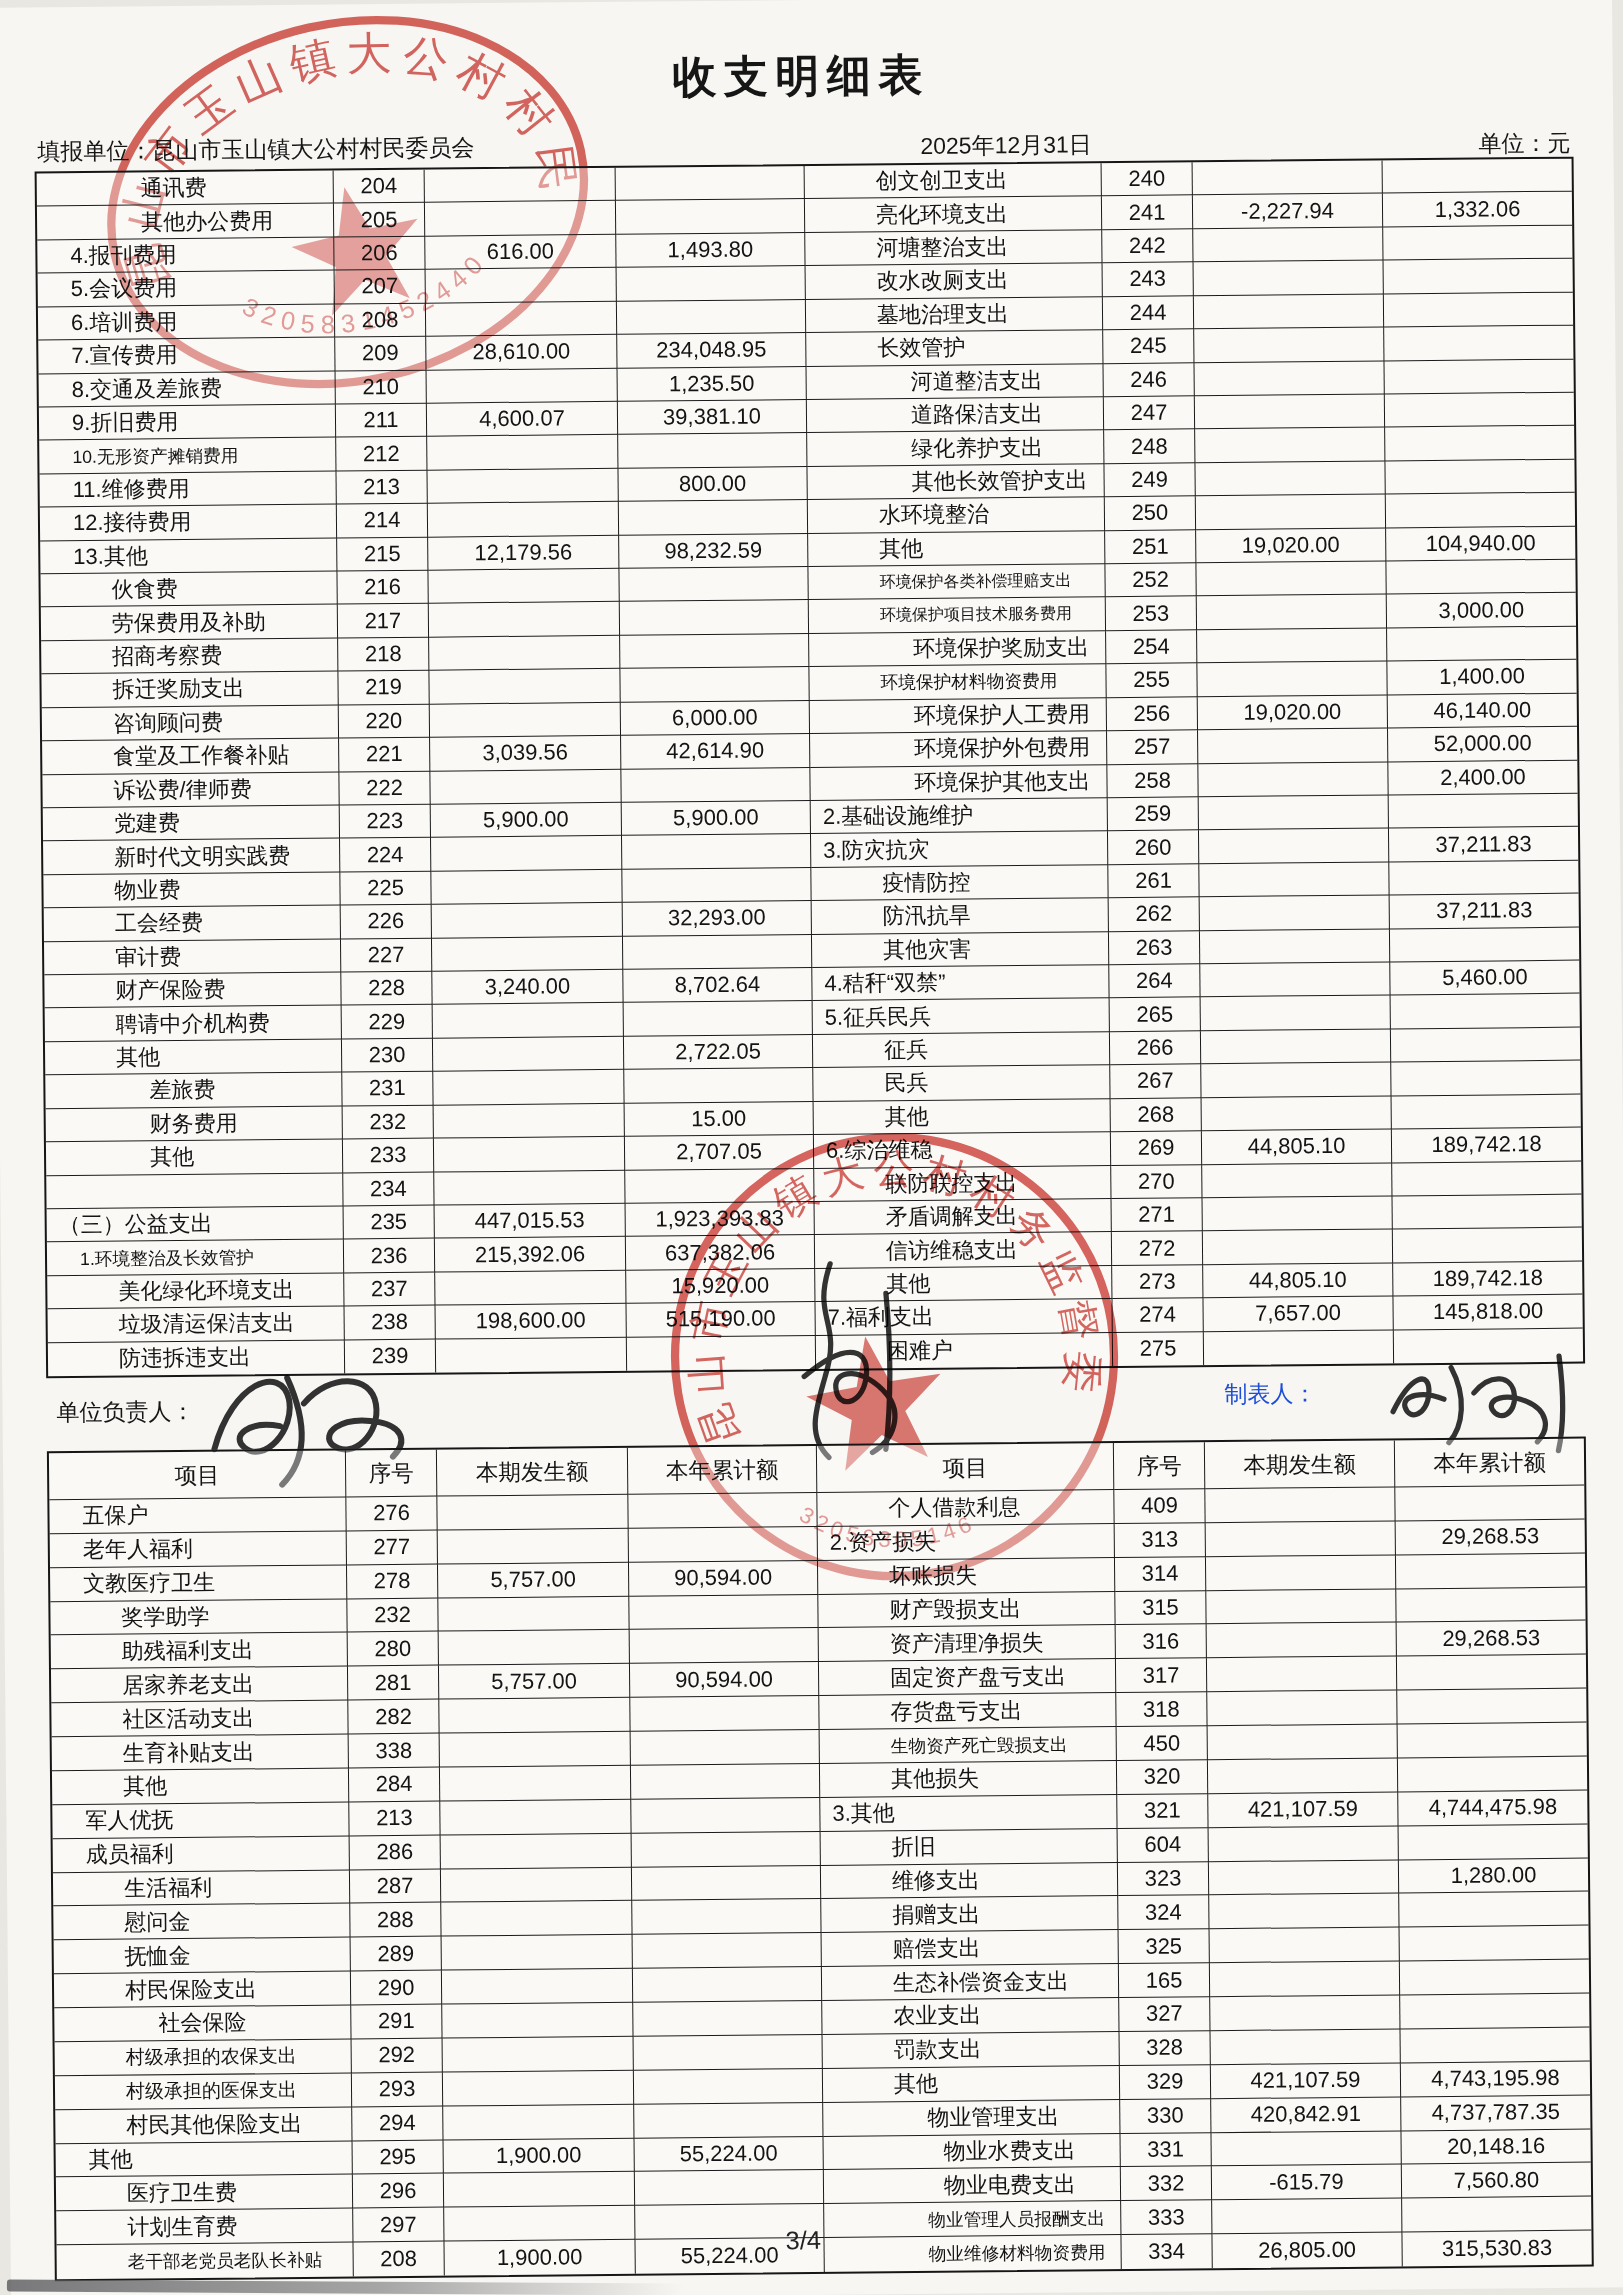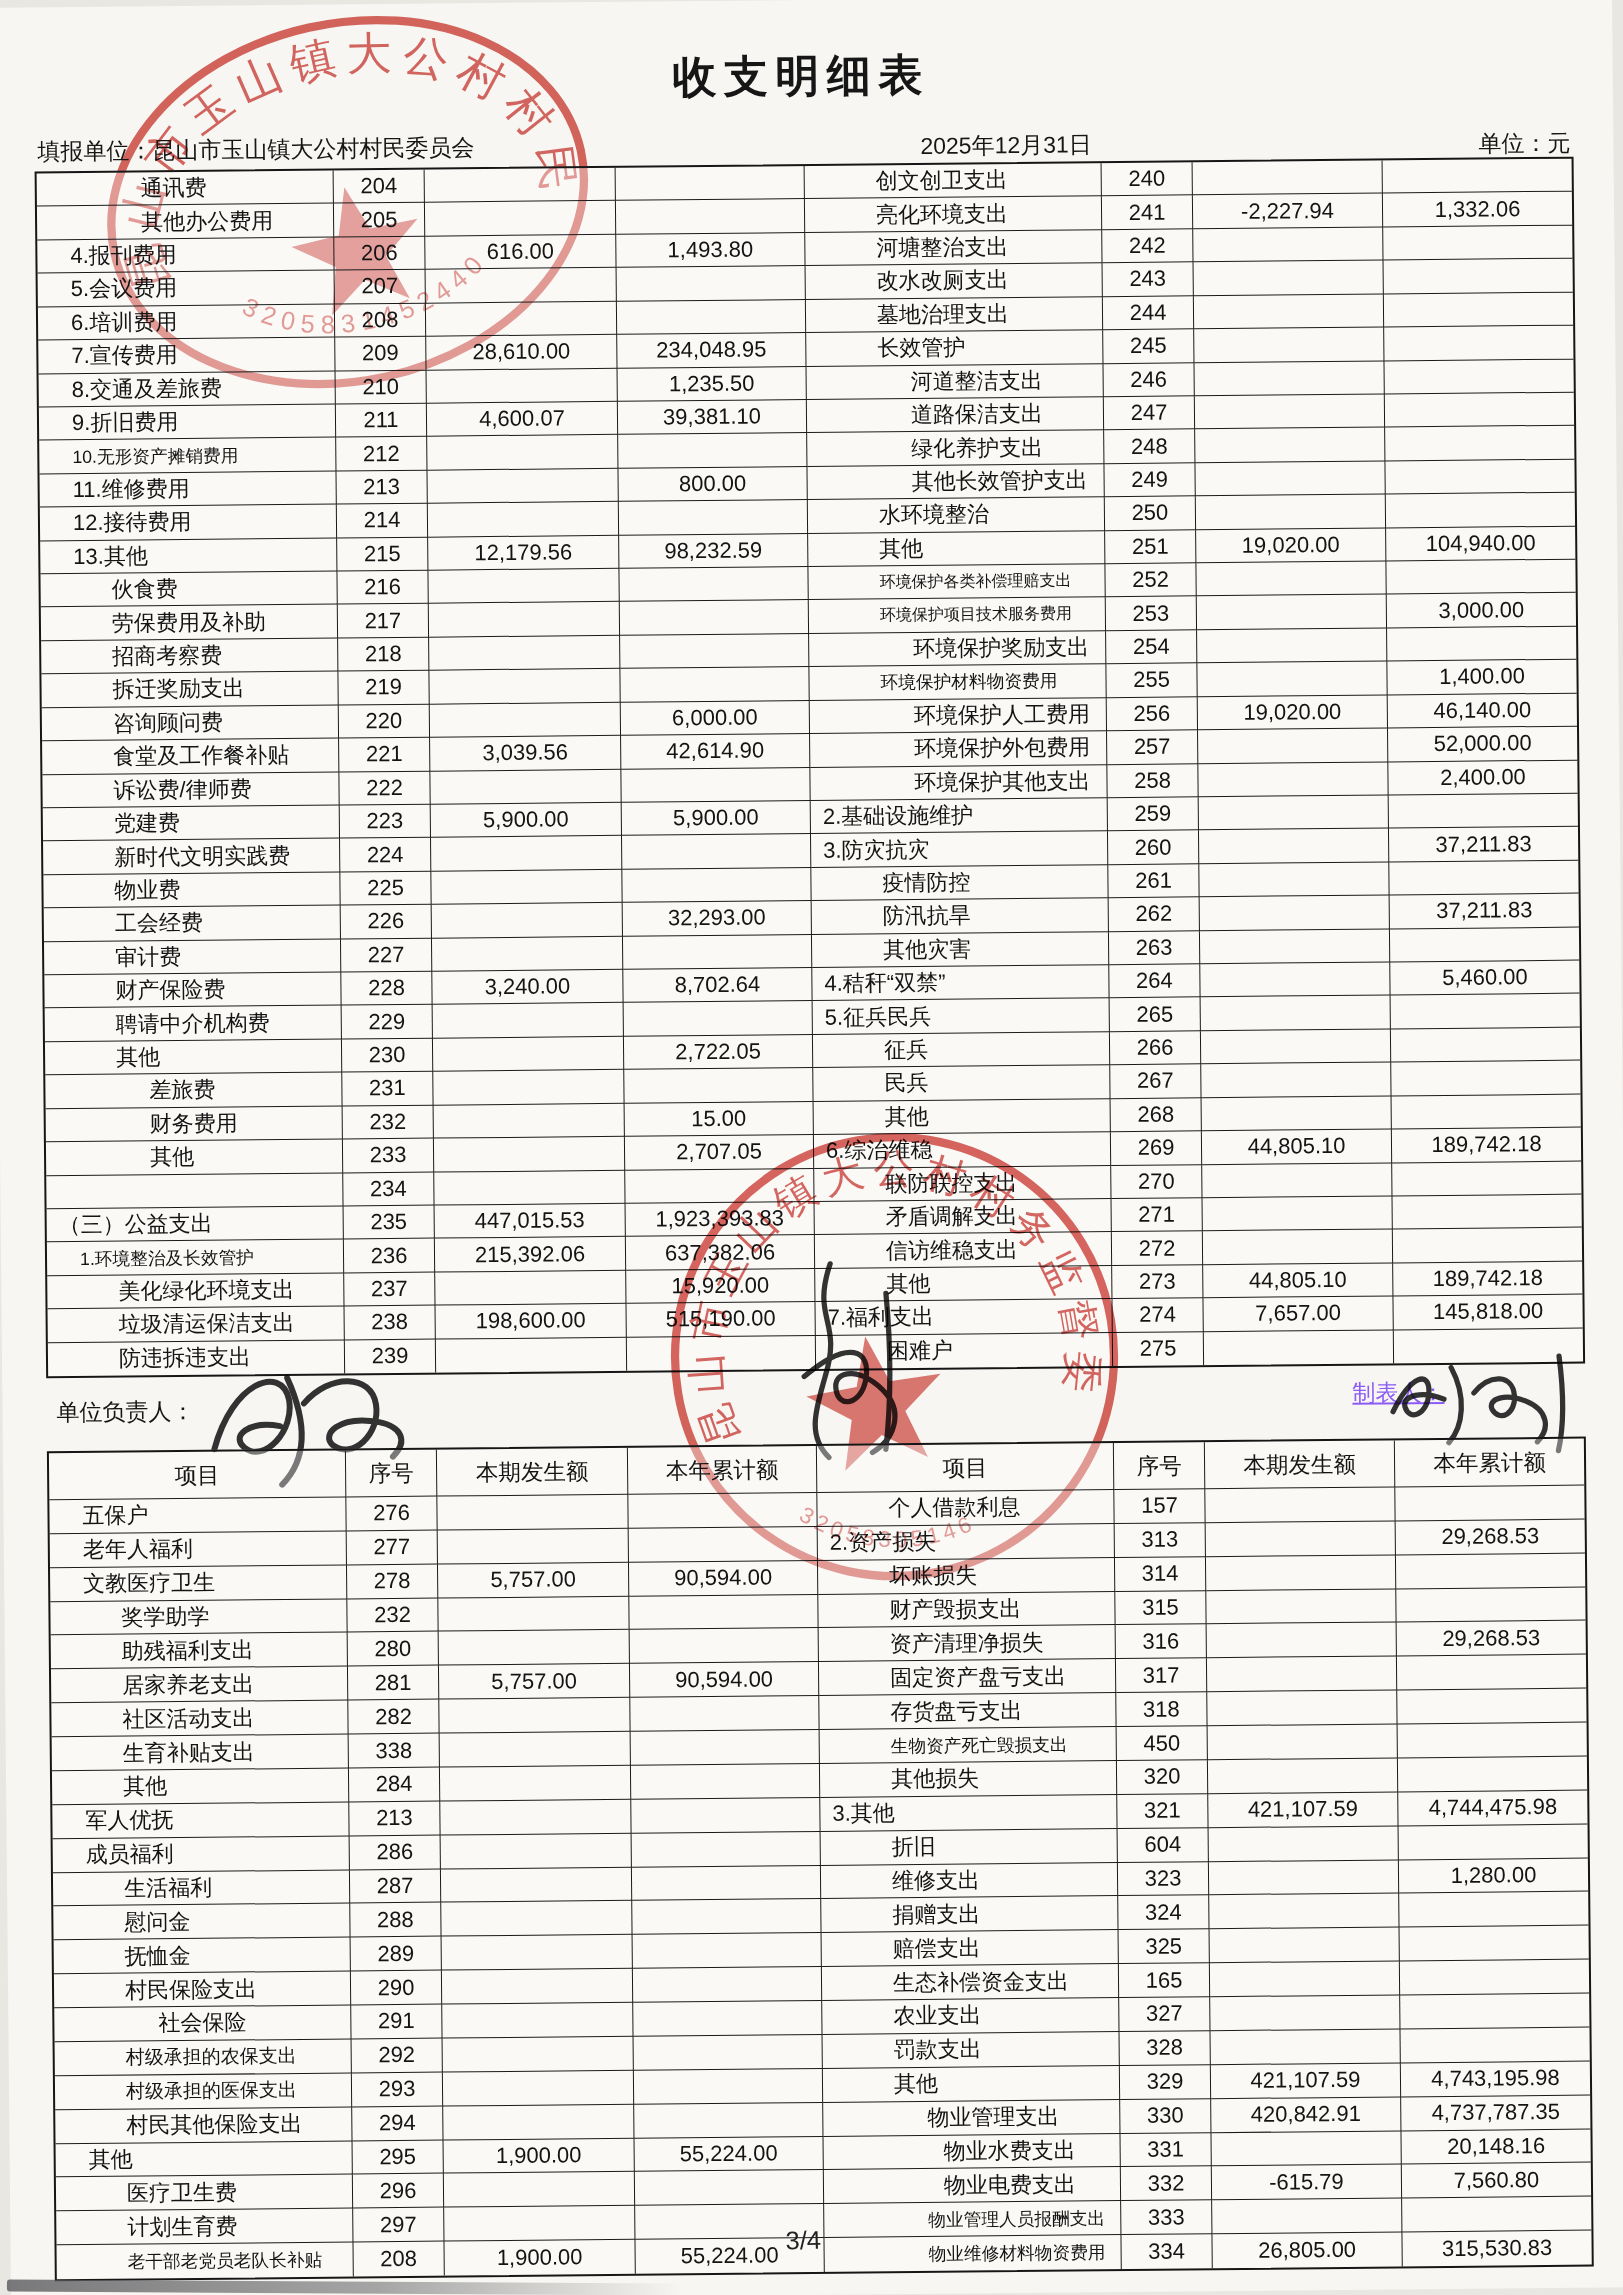--- a/index.html
+++ b/index.html
@@ -5,21 +5,21 @@
   html,body{margin:0;padding:0;width:1623px;height:2295px;overflow:hidden;background:#e9e7e2;
             font-family:"Liberation Sans","DejaVu Sans",sans-serif;}
   .sheet{position:absolute;left:0;top:0;width:1623px;height:2295px;background:#f7f6f2;
          transform:rotate(-0.55deg);transform-origin:50% 50%;}
   .doc-title{position:absolute;left:0;top:47px;width:1623px;text-align:center;
              font-size:44px;font-weight:700;letter-spacing:7.5px;color:#161616;}
   .report-unit{position:absolute;left:47px;top:129px;font-size:23px;color:#161616;}
   .report-date{position:absolute;left:930px;top:132px;font-size:23px;color:#161616;}
   .unit-label{position:absolute;left:1467px;top:135px;font-size:23px;color:#161616;width:113px;text-align:right;}
   .sign-label-left{position:absolute;left:54px;top:1390px;font-size:23px;color:#161616;}
-  .sign-label-right{position:absolute;left:1350px;top:1383px;font-size:23px;color:#8b5cf6;text-decoration:underline;}
+  .sign-label-right{position:absolute;left:1222px;top:1383px;font-size:23px;color:#1d4ed8;}
   .page-num{position:absolute;left:775px;top:2226px;font-size:25.5px;color:#222;transform:rotate(-1deg);}
 
   .tbl{position:absolute;display:grid;border:2.3px solid #161616;box-sizing:border-box;
        grid-template-columns:297px 91px 191px 189px 297px 91px 190px 189px;background:rgba(255,255,255,.35);}
   #top-table{left:44px;top:164px;width:1539px;height:1207px;grid-template-rows:repeat(36,1fr);}
   #bottom-table{left:44px;top:1444px;width:1539px;height:830px;grid-template-rows:47px repeat(23,1fr);}
   .cell{border-right:1.8px solid #1b1b1b;border-bottom:1.8px solid #1b1b1b;
         display:flex;align-items:center;overflow:hidden;font-size:22px;color:#141414;
         white-space:nowrap;box-sizing:border-box;}
   .cell.c-serial,.cell.c-amt{justify-content:center;}
@@ -406,21 +406,21 @@
       <div class="cell head">本年累计额</div>
       <div class="cell head">项目</div>
       <div class="cell head">序号</div>
       <div class="cell head">本期发生额</div>
       <div class="cell head last-col">本年累计额</div>
       <div class="cell c-item" style="padding-left: 33px;">五保户</div>
       <div class="cell c-serial">276</div>
       <div class="cell c-amt"></div>
       <div class="cell c-amt"></div>
       <div class="cell c-item" style="padding-left: 71px;">个人借款利息</div>
-      <div class="cell c-serial">157</div>
+      <div class="cell c-serial">409</div>
       <div class="cell c-amt"></div>
       <div class="cell c-amt last-col"></div>
       <div class="cell c-item" style="padding-left: 33px;">老年人福利</div>
       <div class="cell c-serial">277</div>
       <div class="cell c-amt"></div>
       <div class="cell c-amt"></div>
       <div class="cell c-item" style="padding-left: 12px;">2.资产损失</div>
       <div class="cell c-serial">313</div>
       <div class="cell c-amt"></div>
       <div class="cell c-amt last-col">29,268.53</div>

